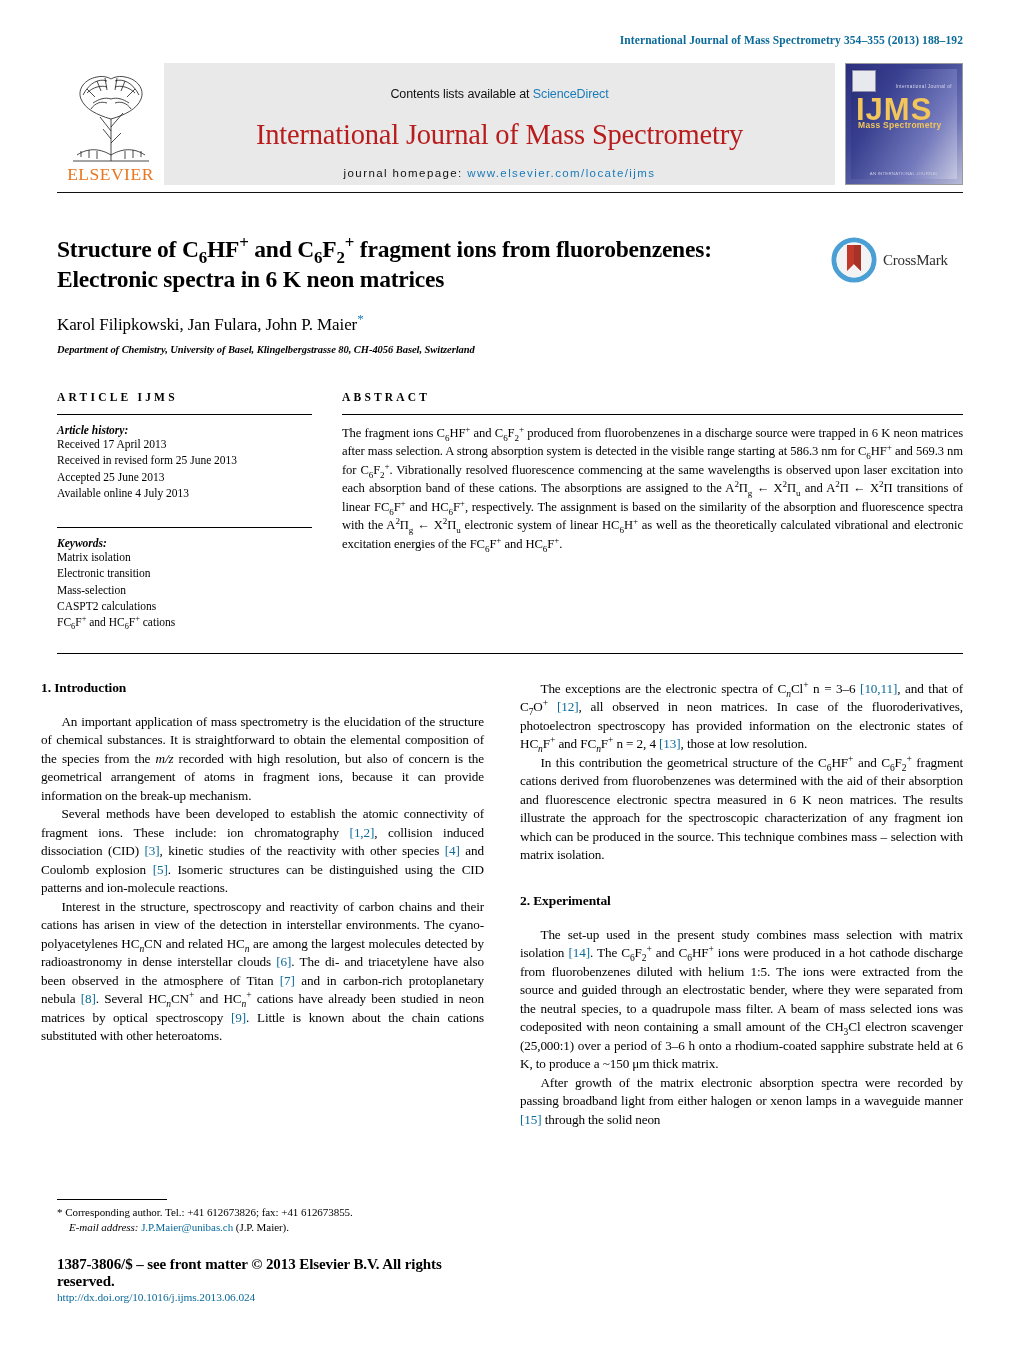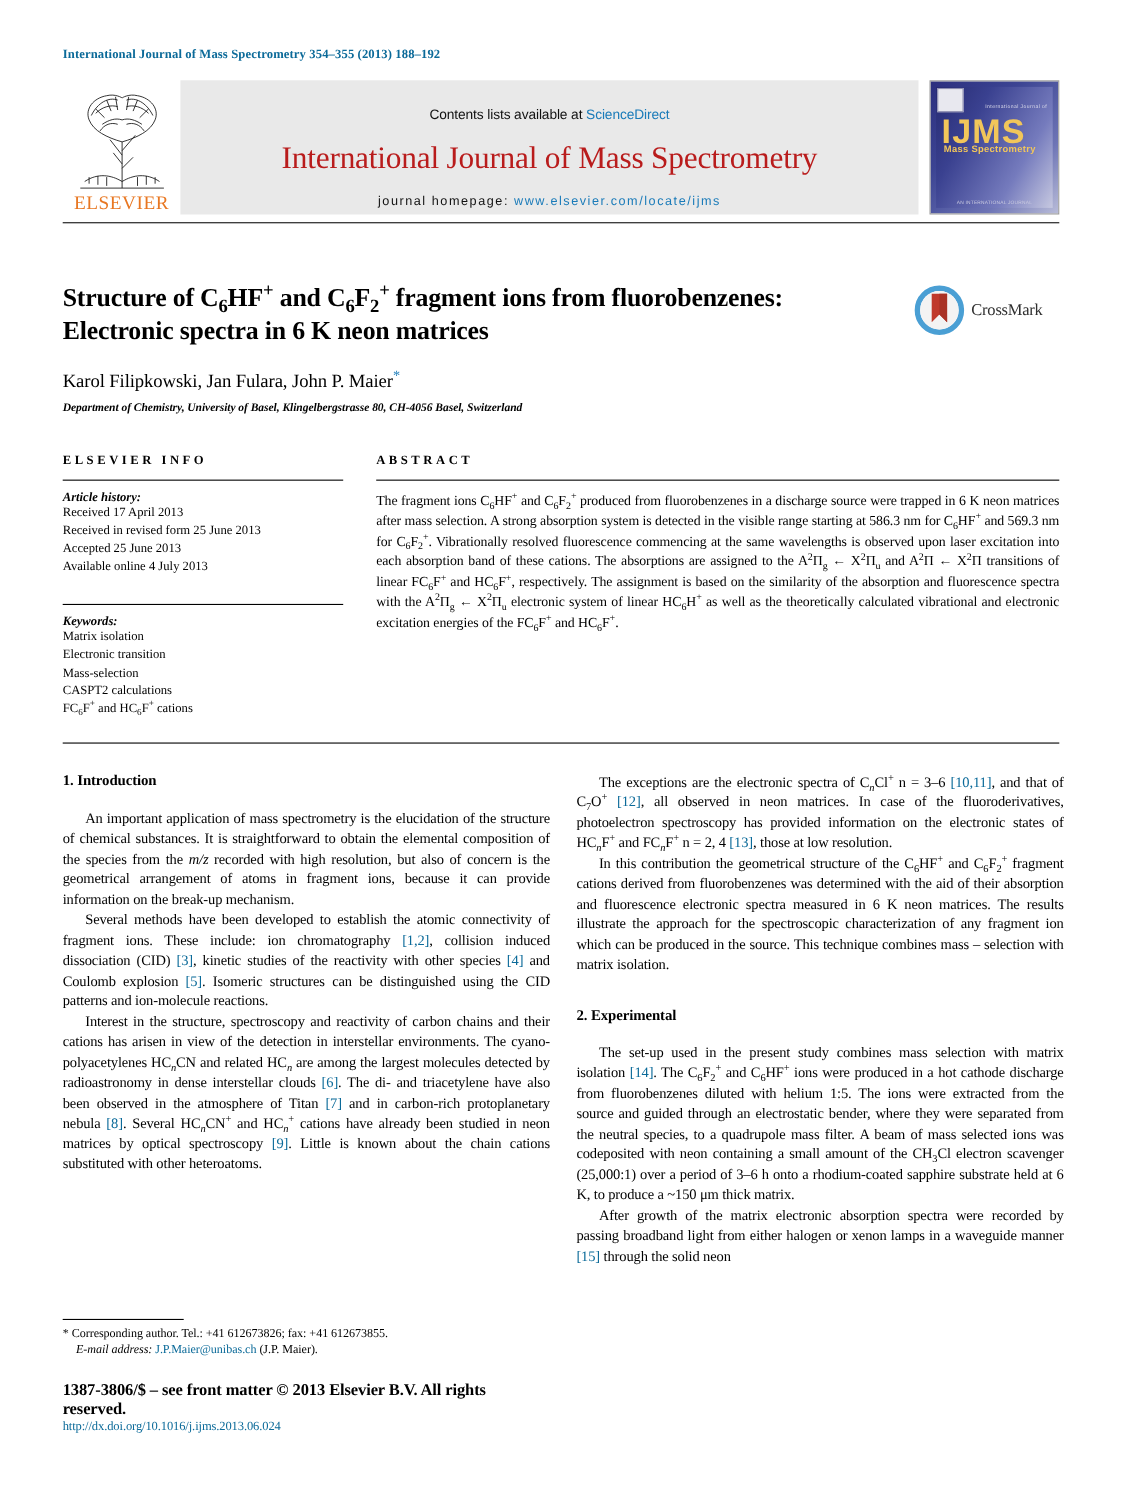--- a/index.html
+++ b/index.html
@@ -18,26 +18,26 @@
   .page {
     width: 1020px;
     height: 1351px;
     position: relative;
     box-sizing: border-box;
     padding: 0 57px;
   }
 
   
   .running-head {
-    text-align: left;
+    text-align: right;
     color: #0b6a99;
     font-size: 11.5px;
     font-weight: bold;
     letter-spacing: 0.1px;
-    padding-top: 44px;
+    padding-top: 34px;
   }
 
   
   .masthead {
     margin-top: 17px;
     display: flex;
     align-items: stretch;
     height: 122px;
   }
   .elsevier-logo {
@@ -132,21 +132,21 @@
     position:absolute; bottom:8px; left:0; right:0; text-align:center;
     color:#c9cae0; font-family:"Liberation Sans",sans-serif;
     font-size:4.4px; letter-spacing:0.2px;
   }
   .masthead-rule {
     border:0; border-top:1.6px solid #111; margin: 7px 0 0 0;
   }
 
   
   .title-area {
-    margin-top: 54px;
+    margin-top: 42px;
     display: flex;
     align-items: flex-start;
   }
   .title-left { flex: 1 1 auto; padding-right: 14px; }
   h1.article-title {
     font-family: "Liberation Serif", serif;
     font-size: 23.5px;
     font-weight: bold;
     line-height: 1.26;
     margin: 0;
@@ -214,21 +214,22 @@
   }
 
   
   .body-rule {
     border: 0; border-top: 1.4px solid #000;
     margin: 22px 0 0 0;
   }
   .body-cols {
     margin-top: 26px;
     display: flex;
-    gap: 24px;
+    gap: 36px;
+    justify-content: flex-end;
   }
   .body-col { width: 443px; flex: 0 0 443px; }
   h2.section-title {
     font-size: 13.5px;
     font-weight: bold;
     margin: 0 0 17px 0;
     letter-spacing: -0.1px;
   }
   h2.section-title.spaced { margin-top: 28px; }
   p.para {
@@ -337,21 +338,21 @@
         <path d="M16 8 h14 v26 l-7 -7 l-7 7 Z" fill="#c0392b"></path>
         <path d="M23 8 h7 v26 l-7 -7 Z" fill="#a93226"></path>
       </svg>
       <span class="crossmark-label">CrossMark</span>
     </div>
   </div>
 
   <div class="info-abstract">
 
     <div class="col-info">
-      <div class="sec-label">ELSEVIER INFO</div>
+      <div class="sec-label">ARTICLE IJMS</div>
       <hr class="sec-rule">
       <div class="info-head">Article history:</div>
       <div class="info-list">
         <div>Received 17 April 2013</div>
         <div>Received in revised form 25 June 2013</div>
         <div>Accepted 25 June 2013</div>
         <div>Available online 4 July 2013</div>
       </div>
       <div class="info-gap"></div>
       <hr class="sec-rule">

